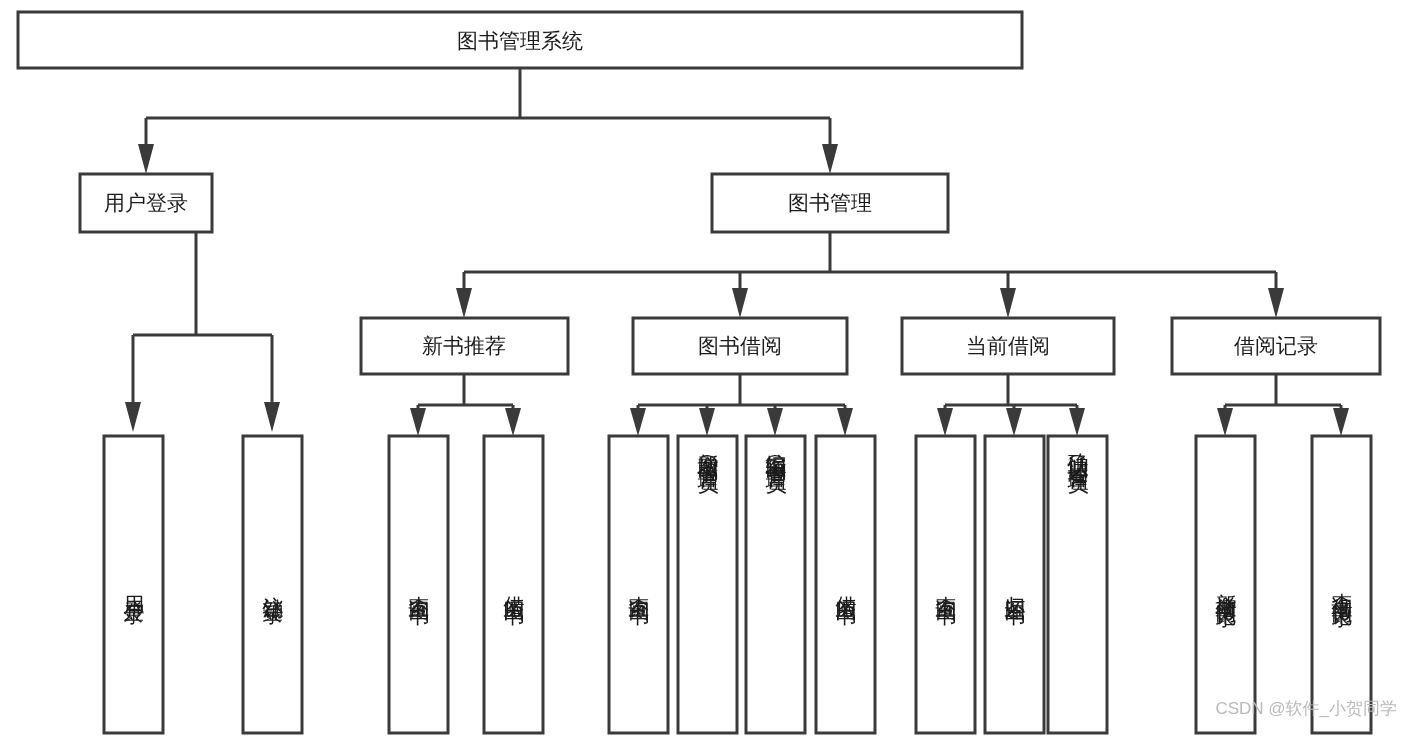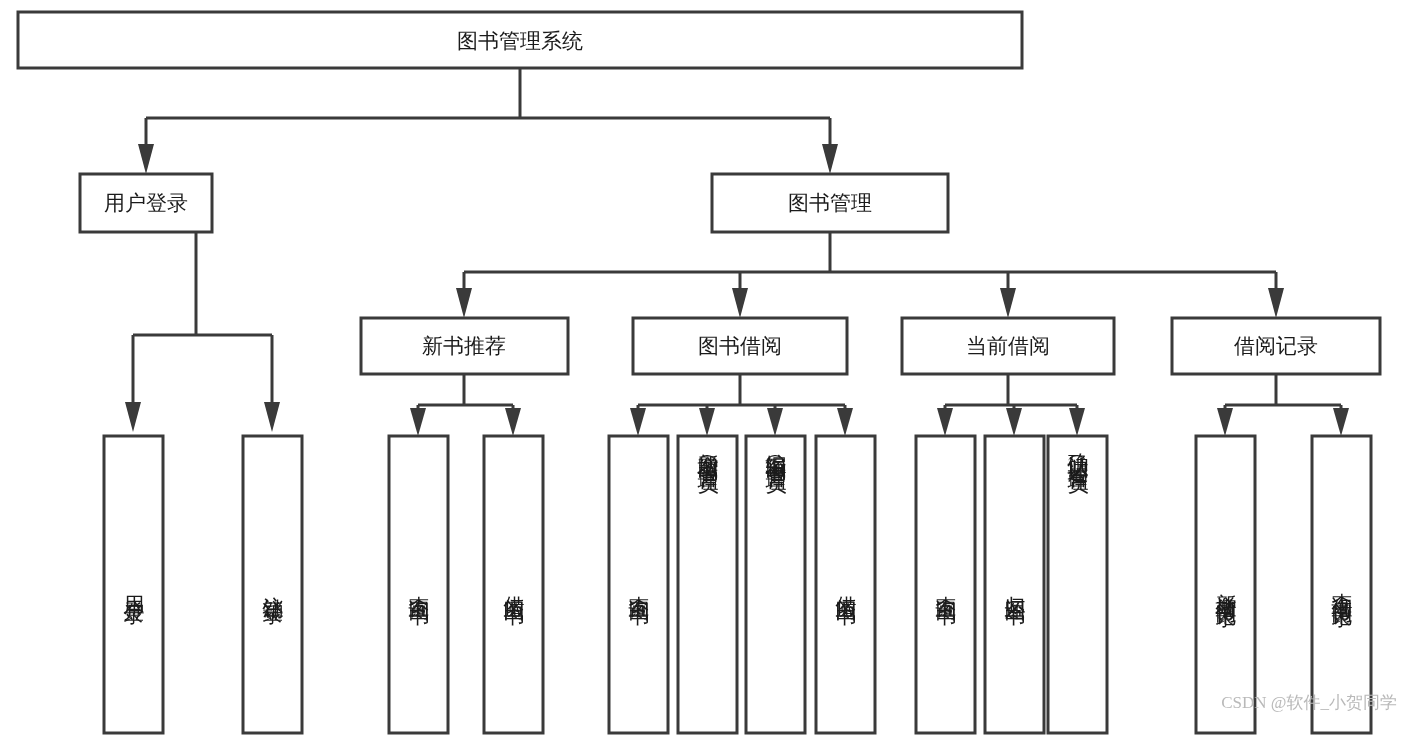--- a/index.html
+++ b/index.html
@@ -61,22 +61,22 @@
     font-family: "DejaVu Sans", "Liberation Sans", sans-serif;
     font-size: 21px;
     line-height: 1;
     letter-spacing: 3px;
     color: #1b1b1b;
     white-space: nowrap;
   }
   #watermark {
     position: absolute;
     right: 8px;
-    bottom: 14px;
-    font-family: Liberation Serif, serif;
+    bottom: 8px;
+    font-family: Liberation Sans, sans-serif;
     font-size: 17px;
     color: #b9b9b9;
     white-space: nowrap;
     pointer-events: none;
   }
 </style>
 </head>
 <body>
 
 <div id="diagram-root">

